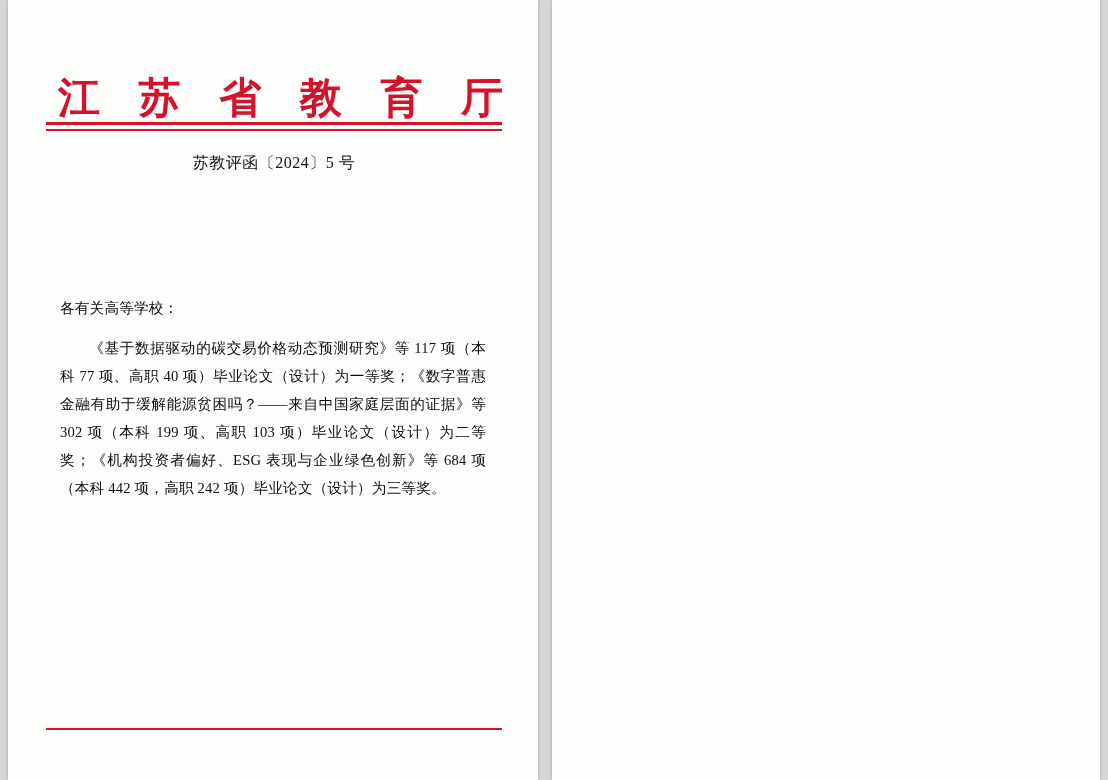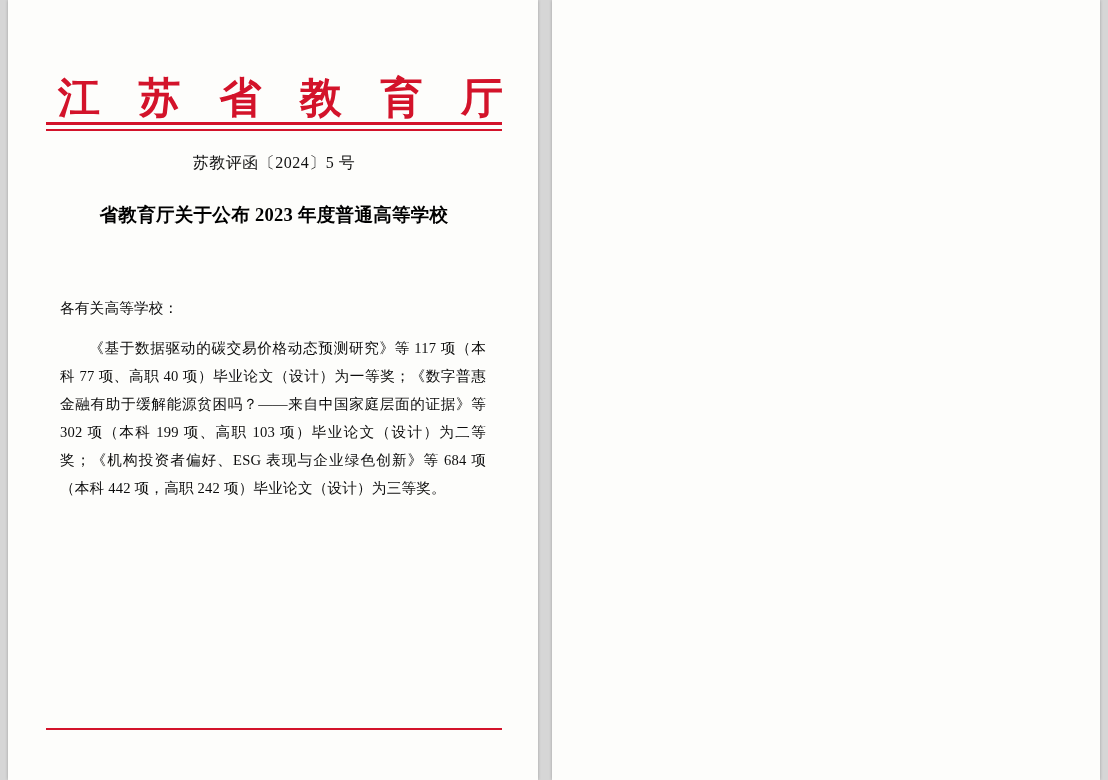--- a/index.html
+++ b/index.html
@@ -115,21 +115,20 @@
     <div class="masthead">
       <div class="title">江 苏 省 教 育 厅</div>
     </div>
 
     <div class="rule-thick" style="top:122px;"></div>
     <div class="rule-thin" style="top:129px;"></div>
 
     <div class="doc-number">苏教评函〔2024〕5 号</div>
 
     <div class="doc-title">
-      <div>省教育厅关于公布 2023 年度普通高等学校</div>
     </div>
 
     <div class="body-block">
       <p>各有关高等学校：</p>
       <p class="indent">《基于数据驱动的碳交易价格动态预测研究》等 117 项（本科 77 项、高职 40 项）毕业论文（设计）为一等奖；《数字普惠金融有助于缓解能源贫困吗？——来自中国家庭层面的证据》等 302 项（本科 199 项、高职 103 项）毕业论文（设计）为二等奖；《机构投资者偏好、ESG 表现与企业绿色创新》等 684 项（本科 442 项，高职 242 项）毕业论文（设计）为三等奖。</p>
     </div>
 
     <div class="footer-rule-left"></div>
   </div>
 

